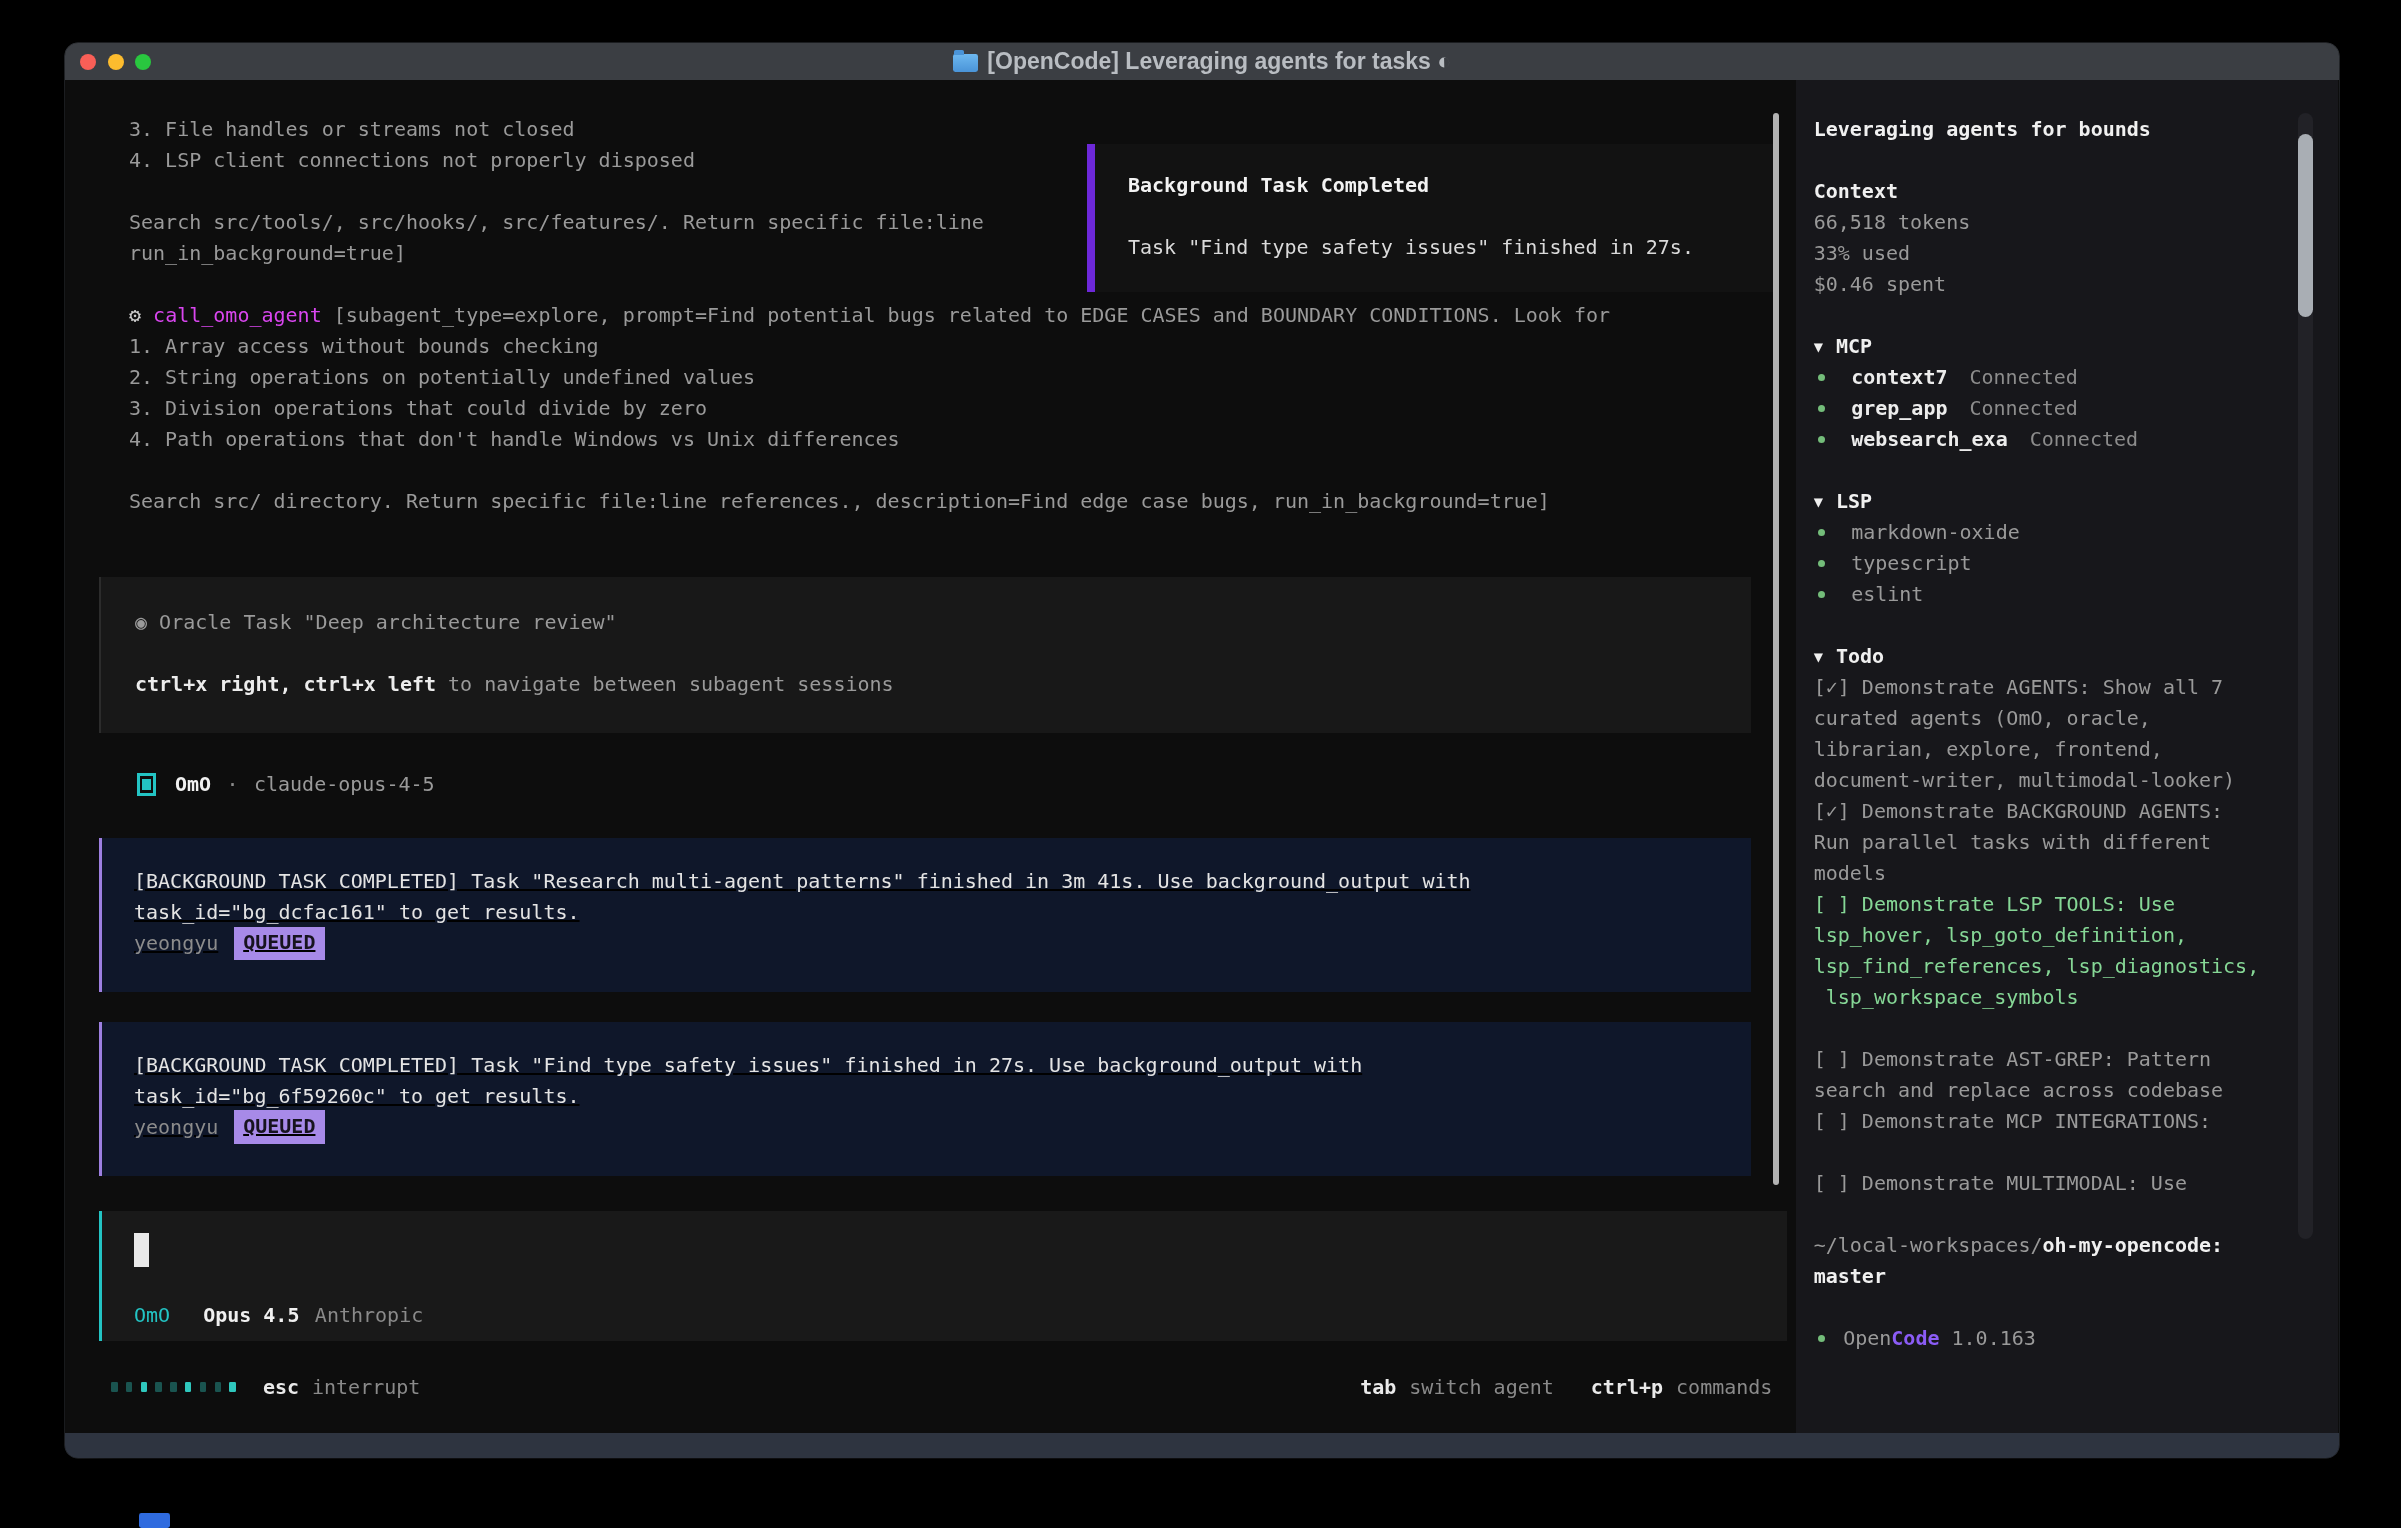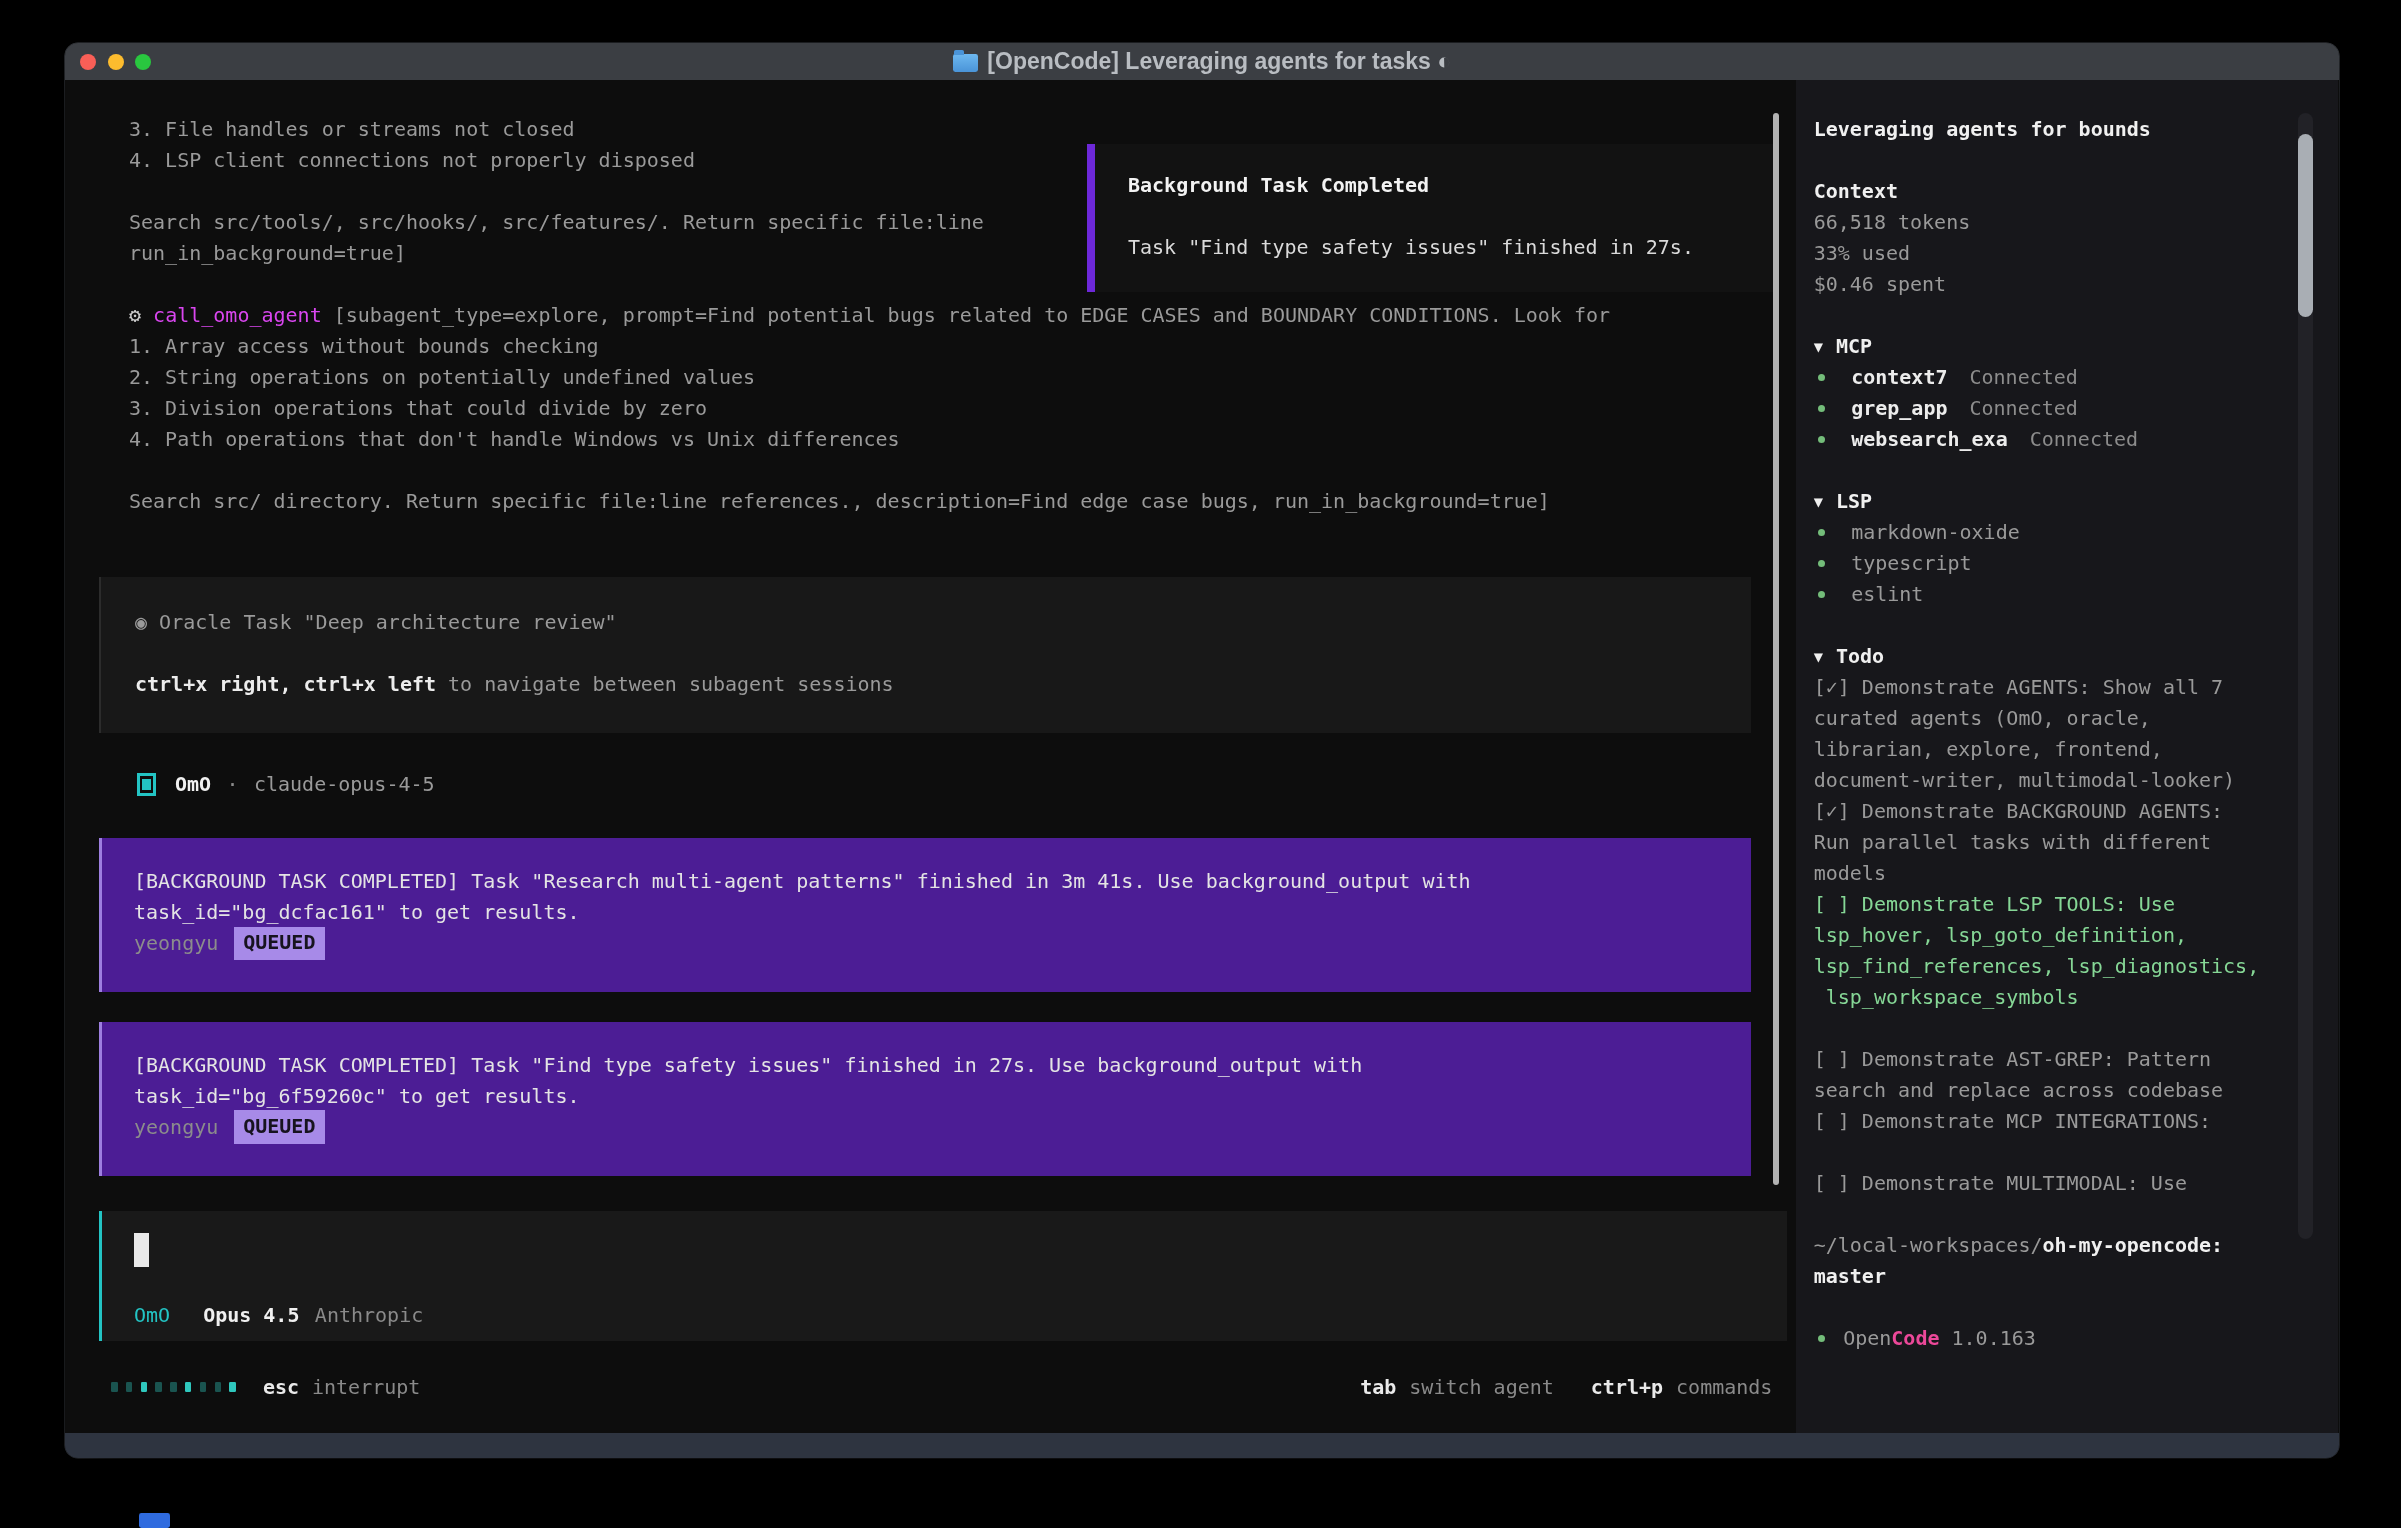--- a/index.html
+++ b/index.html
@@ -42,22 +42,22 @@
   .oracle-box .hint b { color:#ececec; }
 
   .agent-row { margin:36px 0 0 72px; height:31px; display:flex; align-items:center; }
   .agent-icon { width:19px; height:23.6px; border:3px solid #23c4c4; margin-right:19px;
     display:flex; align-items:center; justify-content:center; }
   .agent-icon i { display:block; width:8.3px; height:11.8px; background:#23c4c4; }
   .agent-row .nm { color:#f0f0f0; font-weight:bold; margin-right:15.4px; }
   .agent-row .sep { color:#8c8c8c; margin-right:15.4px; }
   .agent-row .mdl { color:#9a9a9a; }
 
-  .msg { margin:38px 0 0 34px; width:1652px; background:#4c1d95;
-    border-left:3.5px solid #9d7fe0; padding:28px 0 33px 32px; }
+  .msg { margin:38px 0 0 34px; width:1652px; background:#0f172a;
+    border-left:3.5px solid #9d7fe0; padding:28px 0 33px 32px;text-decoration:underline; }
   .msg.second { margin-top:29.5px; }
   .msg .ln { height:31px; white-space:pre; overflow:hidden; color:#e4e4e4; }
   .msg .meta { height:31px; display:flex; align-items:center; }
   .msg .author { color:#8c8c8c; margin-right:15.4px; }
   .badge { background:#a78ae8; color:#17131f; font-weight:bold; padding:0.6px 9.5px 1.8px; }
 
   .input-box { margin:35px 0 0 34px; width:1688px; height:130px; background:#191919;
     border-left:3.5px solid #23c4c4; padding:22.5px 0 0 32px; }
   .cursor { width:15.4px; height:34px; background:#e9e9e9; margin-bottom:33px; }
   .input-meta { height:31px; display:flex; align-items:center; white-space:pre; }
@@ -97,21 +97,21 @@
   .brow .bname { color:#ececec; font-weight:bold; margin-right:14px; }
   .brow .bstat { color:#8c8c8c; }
   .brow .bplain { color:#9a9a9a; }
   .todo-line { height:31px; white-space:pre; overflow:hidden; }
   .todo-item.done .todo-line, .todo-item.pending .todo-line { color:#9a9a9a; }
   .todo-item.active .todo-line { color:#86d796; }
   .todo-item.gap { margin-top:31px; }
   .ws-line { height:31px; white-space:pre; }
   .ws-line .g { color:#9a9a9a; } .ws-line .w { color:#f0f0f0; font-weight:bold; }
   .version-row { height:31px; display:flex; align-items:center; white-space:pre; }
-  .version-row .vg { color:#9a9a9a; } .version-row .vw { color:#ec4899; font-weight:bold; }
+  .version-row .vg { color:#9a9a9a; } .version-row .vw { color:#8b5cf6; font-weight:bold; }
   .sb-track { position:absolute; right:25px; top:33px; width:15.4px; height:1126px;
     background:#222227; border-radius:7.7px; }
   .sb-thumb { position:absolute; right:25px; top:54px; width:15.4px; height:183px;
     background:#a9aeb4; border-radius:7.7px; }
 
   .window-footer { height:25.4px; background:#2e3440; }
 
   .dock-stub { position:absolute; left:139px; top:1513px; width:31px; height:15.4px;
     background:#2f6bdf; border-radius:2.4px; }
 </style>

